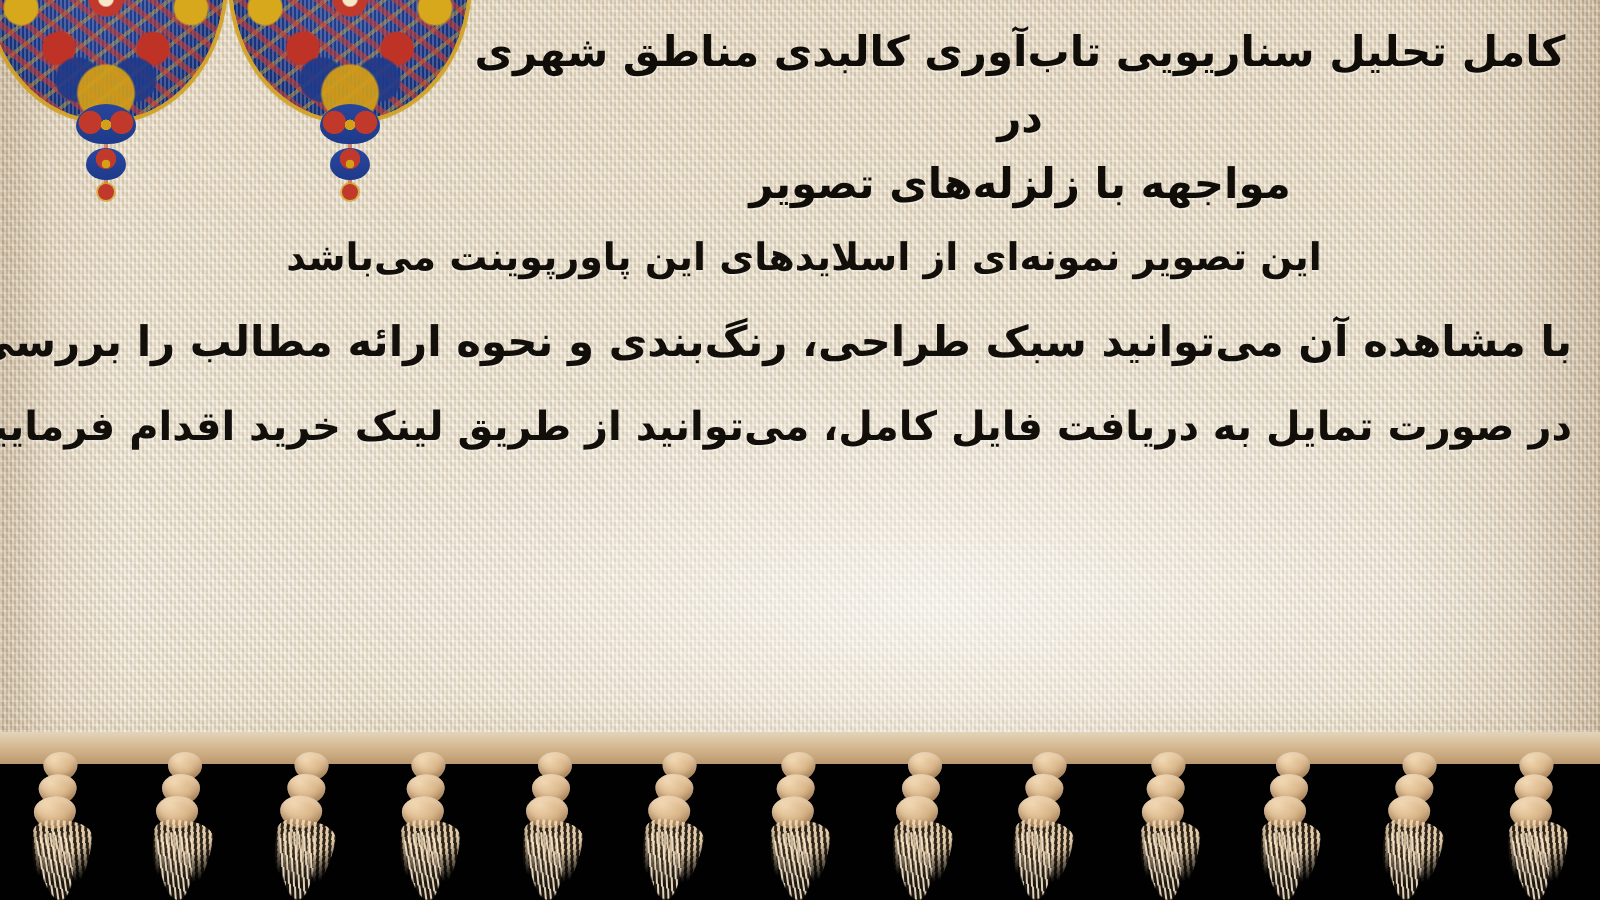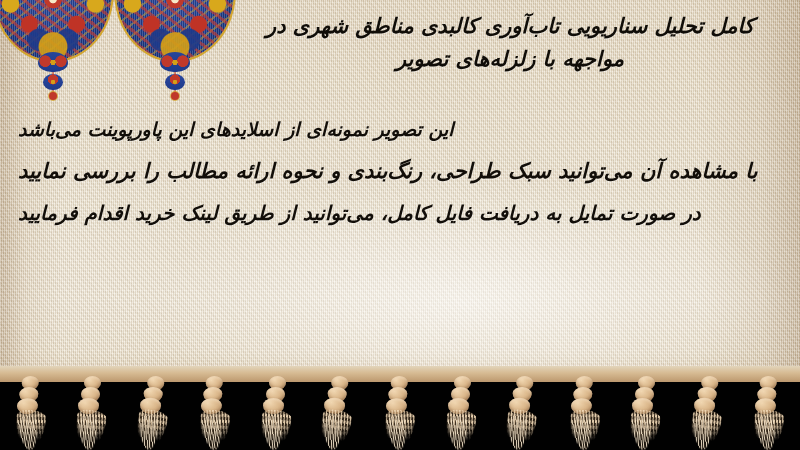--- a/index.html
+++ b/index.html
@@ -11,21 +11,20 @@
   body {
     font-family: "DejaVu Sans", sans-serif;
   }
 
   .stage {
     position: relative;
     width: 800px;
     height: 450px;
     overflow: hidden;
     background: #000000;
-    font-style: italic;
   }
 
   
   .carpet-field {
     position: absolute;
     left: 0;
     top: 0;
     width: 800px;
     height: 378px;
     background:
@@ -212,21 +211,21 @@
     font-weight: 700;
     color: #100d08;
     letter-spacing: 0px;
     text-shadow: 0 1px 0 rgba(255,255,255,0.35);
   }
   .body-block {
     position: absolute;
     left: 18px;
     top: 108px;
     width: 768px;
-    text-align: left;
+    text-align: center;
     color: #120e09;
     font-weight: 700;
     text-shadow: 0 1px 0 rgba(255,255,255,0.32);
   }
   .body-line {
     font-size: 19px;
     line-height: 42px;
     white-space: nowrap;
   }
   .body-line.l1 { font-size: 19px; }

